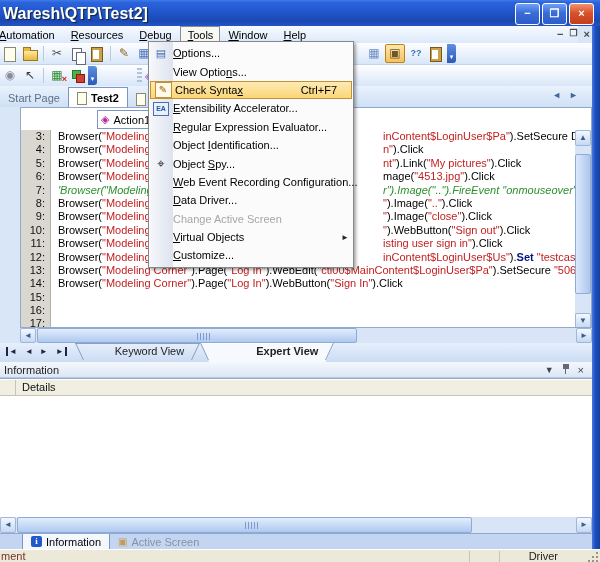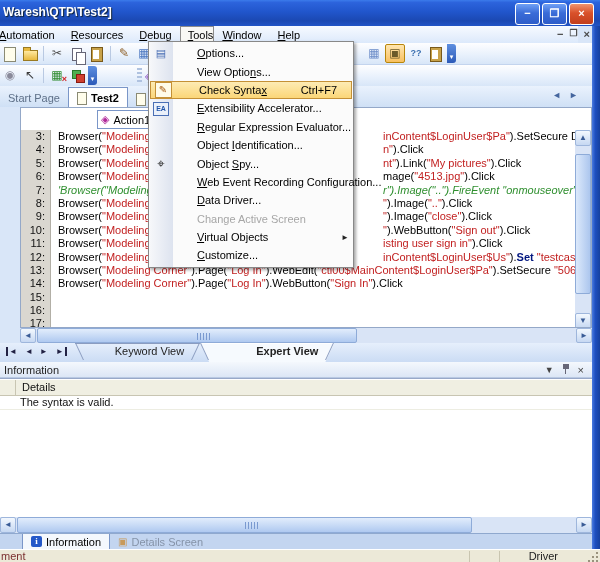--- a/index.html
+++ b/index.html
@@ -5,33 +5,33 @@
   html,body{margin:0;padding:0;background:#9aa8c0;}
   .screen{position:relative;width:600px;height:562px;overflow:hidden;
     font-family:"Liberation Sans",sans-serif;background:#D9E6F8;
     -webkit-font-smoothing:antialiased;}
   .abs{position:absolute;}
 
   
   .titlebar{left:0;top:0;width:600px;height:26px;
     background:linear-gradient(180deg,#3B7BEB 0%,#2C63DC 10%,#2156CC 45%,#1B48B2 80%,#2254C6 100%);}
   .titlebar .title{position:absolute;left:3px;top:5px;color:#fff;font-weight:bold;
-    font-size:12px;text-shadow:1px 1px 1px #123;}
+    font-size:16px;text-shadow:1px 1px 1px #123;}
   .winbtns{position:absolute;right:6px;top:3px;display:flex;gap:2px;}
   .winbtn{width:23px;height:20px;border:1px solid #fff;border-radius:3px;
     background:linear-gradient(180deg,#6FA0F5,#3A6CD8 45%,#2E5CC8);
     color:#fff;font-size:11px;line-height:18px;text-align:center;font-weight:bold;}
   .winbtn.close{background:linear-gradient(180deg,#F0946F,#D9512A 45%,#C23E1C);}
 
   
   .menubar{left:0;top:26px;width:578px;height:17px;
     background:linear-gradient(180deg,#F7FAFF,#DCE9FB);display:flex;align-items:center;}
   .menu-item{font-size:11px;color:#000;padding:2px 8px;white-space:nowrap;}
   .menu-item:first-child{margin-left:-9px;}
-  .menu-item.open{background:#F8F8F5;border:1px solid #8C8C8C;border-bottom:none;padding:2px 0 3px 7px;}
+  .menu-item.open{background:#F8F8F5;border:1px solid #8C8C8C;border-bottom:none;padding:2px 6px 3px 7px;}
   .mdibtns{position:absolute;right:10px;top:2px;display:flex;gap:6px;color:#4a4a4a;
     font-size:11px;font-weight:bold;}
   .mne{text-decoration:underline;}
 
   
   .tbrow{left:0;width:600px;background:linear-gradient(180deg,#FEFEFF,#E7F0FC 60%,#D8E6F8);
     border-bottom:1px solid #C3D4EE;display:flex;align-items:center;}
   .tb1{top:43px;height:21px;}
   .tb2{top:65px;height:21px;}
   .tbicon{width:18px;height:17px;margin:0 1px;text-align:center;font-size:12px;line-height:17px;position:relative;}
@@ -159,21 +159,21 @@
   .rborder{left:592px;top:26px;width:8px;height:523px;
     background:linear-gradient(90deg,#4A7BE0,#1E4FC0 40%,#16409E);}
 
   
   .menupop{left:148px;top:41px;width:204px;background:#FBFBFB;border:1px solid #888;
     box-shadow:2px 2px 3px rgba(0,0,0,0.35);z-index:50;padding:2px 0;}
   .menupop:before{content:"";position:absolute;left:1px;top:0;bottom:0;width:23px;
     background:linear-gradient(90deg,#F6F7FA,#DDE3EF);}
   .mitem{position:relative;height:18.4px;display:flex;align-items:center;font-size:11px;color:#000;}
   .mitem .micon{position:absolute;left:3px;width:18px;text-align:center;font-size:11px;}
-  .mitem .mlabel{margin-left:48px;white-space:nowrap;}
+  .mitem .mlabel{margin-left:24px;white-space:nowrap;}
   .mitem .mshort{position:absolute;right:14px;font-size:11px;}
   .mitem .msub{position:absolute;right:4px;font-size:8px;color:#222;}
   .mitem.hl{background:linear-gradient(180deg,#FDEBB4,#FBD678);border:1px solid #C49036;
     box-sizing:border-box;margin:0 1px;}
   .mitem.disabled{color:#A6A6A6;}
   .ea-chip{display:inline-block;width:14px;height:12px;border:1px solid #4a6fb5;color:#2255AA;
     font-size:7px;font-weight:bold;line-height:12px;background:#EAF0FA;}
   .cs-chip{display:inline-block;width:15px;height:14px;background:#FFFBE8;border:1px solid #C49036;
     color:#A85A10;font-size:10px;line-height:13px;}
 </style>
@@ -313,39 +313,38 @@
       <span>▼</span>
       <span class="pinicon"></span>
       <span style="font-size:11px;">×</span>
     </div>
   </div>
   <div class="abs info-body">
     <div class="info-head">
       <div class="info-stub"></div>
       <div class="info-col">Details</div>
     </div>
-    <div class="info-row">The syntax is valid.</div>
   </div>
 
   <div class="abs lowscroll">
     <div class="sbtn hbtn" style="left:0;height:16px;line-height:14px;">◄</div>
     <div class="hthumb" style="left:17px;width:455px;height:16px;">
         <div class="grip"></div>
       </div>
     <div class="sbtn hbtn" style="right:0;height:16px;line-height:14px;">►</div>
   </div>
 
   <div class="abs bottomtabs" id="bottom-tabs">
       <div class="btab active">
         <span class="iicon">i</span>
         <span>Information</span>
       </div>
       <div class="btab">
         <span class="asicon">▣</span>
-        <span>Details Screen</span>
+        <span>Active Screen</span>
       </div>
     </div>
 
   <div class="abs statusbar">
     <span class="status-left">ment</span>
     <div class="status-div" style="right:130px;"></div>
     <div class="status-div" style="right:100px;"></div>
     <span class="status-right">Driver</span>
     <div class="resize-grip"></div>
   </div>

